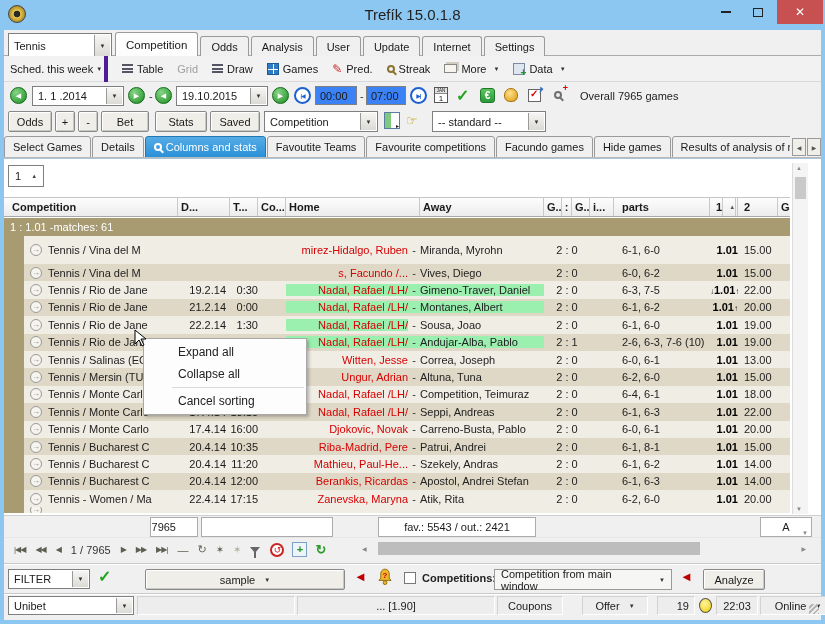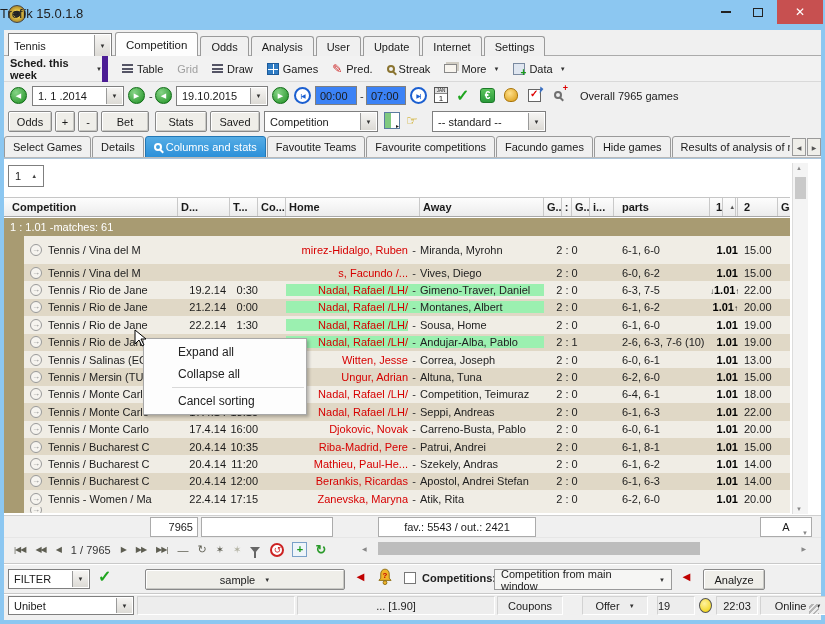--- a/index.html
+++ b/index.html
@@ -1,40 +1,40 @@
 <!DOCTYPE html>
 <html><head>
 <meta charset="utf-8">
 <style>
   html,body{margin:0;padding:0;background:#fff;}
   *{box-sizing:border-box;}
   .window{position:relative;width:825px;height:624px;background:#8CC7F1;font-family:"Liberation Sans",sans-serif;font-size:11px;color:#1a1a1a;overflow:hidden;}
   
   .titlebar{position:absolute;left:0;top:0;width:825px;height:30px;display:flex;align-items:center;}
   .appic{position:absolute;left:8px;top:5px;width:18px;height:18px;border-radius:50%;background:radial-gradient(circle,#2a2a2a 28%,#e8c84a 32%,#a8852a 75%);border:1px solid #444;}
-  .title{position:absolute;left:0;right:0;top:6px;font-size:13px;color:#222;}
+  .title{position:absolute;left:0;right:0;top:6px;text-align:center;font-size:15px;color:#222;}
   .wbtn{position:absolute;top:0;height:24px;display:flex;align-items:center;justify-content:center;cursor:default;}
   .btn-min{right:84px;width:30px;}
   .btn-max{right:52px;width:30px;}
   .btn-close{right:2px;width:46px;background:#C75050;color:#fff;font-size:12px;}
   .minglyph{width:10px;height:2px;background:#222;}
   .maxglyph{width:10px;height:9px;border:1px solid #222;background:transparent;}
   
   .content{position:absolute;left:4px;top:30px;width:817px;height:590px;background:#F0F0F0;}
   
   .menubar{position:absolute;left:0;top:0;width:817px;height:26px;border-bottom:1px solid #ababab;background:#F0F0F0;}
   .sportcombo{position:absolute;left:4px;top:3px;width:104px;height:21px;}
   .combo{position:relative;background:#fff;border:1px solid #7f7f7f;display:flex;align-items:center;padding:0 20px 0 5px;height:100%;white-space:nowrap;overflow:hidden;}
   .combo .dd{position:absolute;right:1px;top:1px;bottom:1px;width:16px;background:linear-gradient(#f6f5f3,#dcdad5);border-left:1px solid #9a9a9a;display:flex;align-items:center;justify-content:center;font-size:6px;color:#333;}
   .tabs1{position:absolute;left:111px;top:3px;height:23px;display:flex;align-items:flex-end;}
   .tab1{height:20px;padding:0 10px;display:flex;align-items:center;background:#F0F0F0;border:1px solid #9a9a9a;border-bottom:none;border-radius:3px 3px 0 0;margin-right:2px;}
   .tab1.active{height:24px;background:#FDFDFD;font-size:11.5px;position:relative;z-index:2;}
   
   .toolbar{position:absolute;left:0;top:26px;width:817px;height:26px;background:#F2F2F2;border-bottom:1px solid #d9d9d9;display:flex;align-items:center;}
-  .schedpane{width:104px;height:26px;display:flex;align-items:center;padding-left:6px;border-right:6px solid #4c1d95;font-weight:bold;}
+  .schedpane{width:104px;height:26px;display:flex;align-items:center;padding-left:6px;border-right:4px solid #4c1d95;}
   .tbi{display:flex;align-items:center;gap:4px;margin-left:14px;white-space:nowrap;}
   .ddarr{font-size:6px;color:#333;margin-left:3px;}
   .grayed{color:#a0a0a0;}
   .listic{width:11px;height:9px;border-top:2px solid #556;border-bottom:2px solid #556;position:relative;}
   .listic::after{content:"";position:absolute;left:0;right:0;top:1.5px;height:2px;background:#556;}
   .gamesic{width:12px;height:12px;background:#2f7cc4;border:1px solid #1c5a9a;position:relative;}
   .gamesic::before{content:"";position:absolute;left:0;right:0;top:5px;height:1px;background:#fff;}
   .gamesic::after{content:"";position:absolute;top:0;bottom:0;left:5px;width:1px;background:#fff;}
   .pencil{color:#c22;font-size:12px;line-height:10px;}
   .lens{width:8px;height:8px;border:2px solid #8a7430;border-radius:50%;position:relative;display:inline-block;}
@@ -436,21 +436,21 @@
             <span class="ind"></span>
             <span class="ricon">
               <span class="circ">→</span>
             </span>
             <span class="c-comp">Tennis / Rio de Jane</span>
             <span class="c-date">22.2.14</span>
             <span class="c-time">1:30</span>
             <span class="c-co"></span>
             <span class="c-home gr">Nadal, Rafael /LH/</span>
             <span class="c-dash">-</span>
-            <span class="c-away">Sousa, Home</span>
+            <span class="c-away">Sousa, Joao</span>
             <span class="c-score">2 : 0</span>
             <span class="c-i"></span>
             <span class="c-parts">6-1, 6-0</span>
             <span class="c-o1"><span>1.01</span></span>
             <span class="c-o2">19.00</span>
           </div>
           <div class="r dark">
             <span class="ind"></span>
             <span class="ricon">
               <span class="circ">→</span>
@@ -650,21 +650,21 @@
           <div class="cmi">Cancel sorting</div>
         </div>
       <div class="cursor">
         <svg width="13" height="19" viewBox="0 0 13 19">
             <polygon points="1,1 1,15 5,11 8,17 10,16 7,10 12,10" fill="#fff" stroke="#000" stroke-width="1"></polygon>
           </svg>
       </div>
     </div>
 
     <div class="countstrip">
-      <div class="cbox" style="left:146px;width:48px;justify-content:flex-end;padding-right:4px">
+      <div class="cbox" style="left:146px;width:48px;justify-content:flex-end;padding-right:21px">
           <span>7965</span>
         </div>
       <div class="cbox" style="left:197px;width:132px"></div>
       <div class="cbox" style="left:374px;width:158px">
           <span>fav.: 5543 / out.: 2421</span>
         </div>
       <div class="cbox" style="left:756px;width:52px">
           <span>A</span>
         </div>
       <span class="cboxdd">▼</span>
@@ -732,21 +732,21 @@
       <div class="seg" style="left:293px;width:198px">
           <span>... [1.90]</span>
         </div>
       <div class="seg" style="left:493px;width:66px">
           <span>Coupons</span>
         </div>
       <div class="seg" style="left:578px;width:66px;gap:6px">
           <span>Offer</span>
           <span class="ddarr">▼</span>
         </div>
-      <div class="seg" style="left:653px;width:38px;justify-content:flex-start;padding-right:5px">
+      <div class="seg" style="left:653px;width:38px;justify-content:flex-end;padding-right:5px">
           <span>19</span>
         </div>
       <span class="ycirc" style="left:695px"></span>
       <div class="seg" style="left:712px;width:42px">
           <span>22:03</span>
         </div>
       <div class="seg" style="left:756px;width:76px;gap:6px">
           <span>Online</span>
           <span class="ddarr">▼</span>
         </div>

